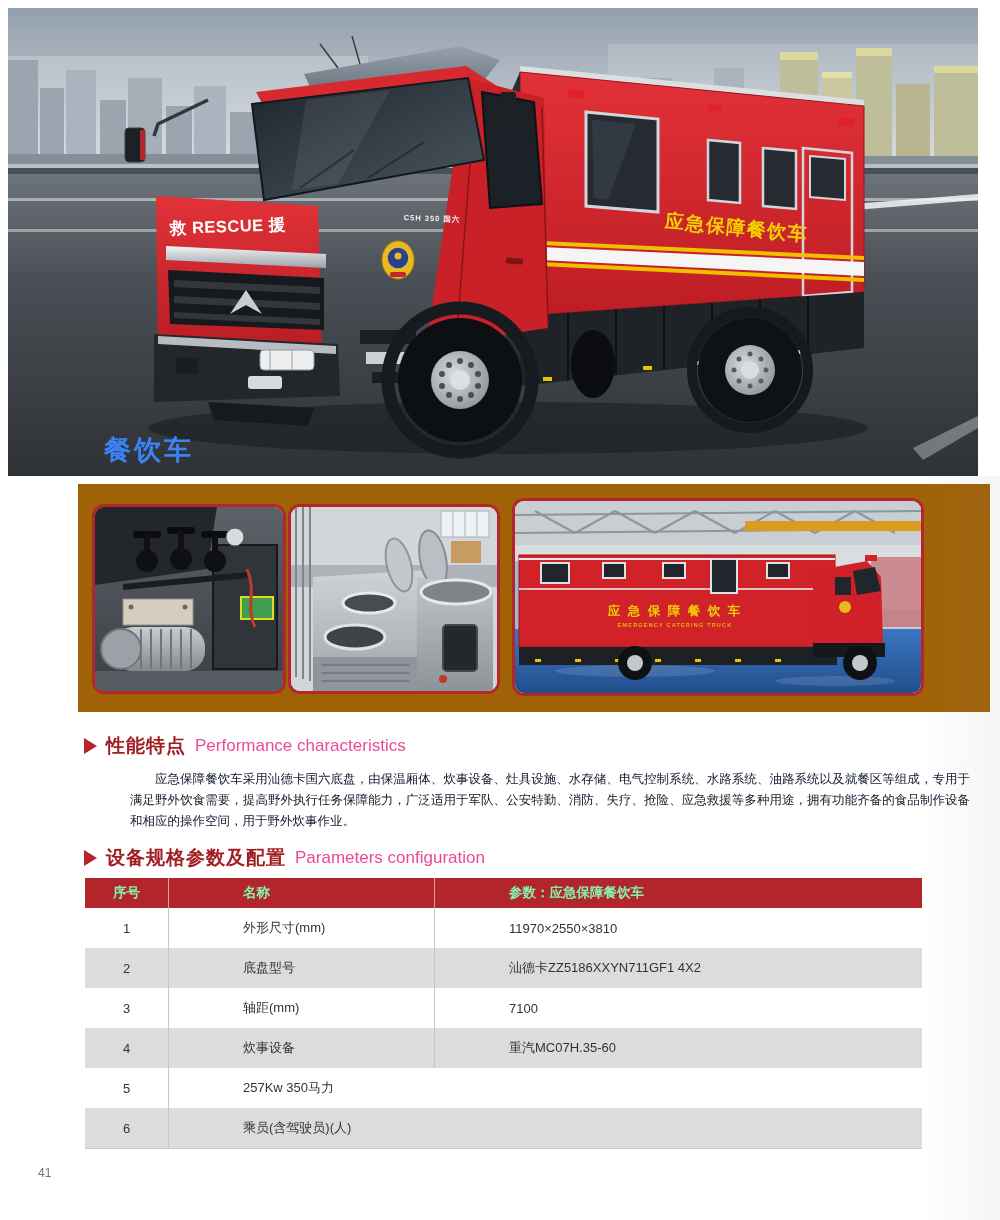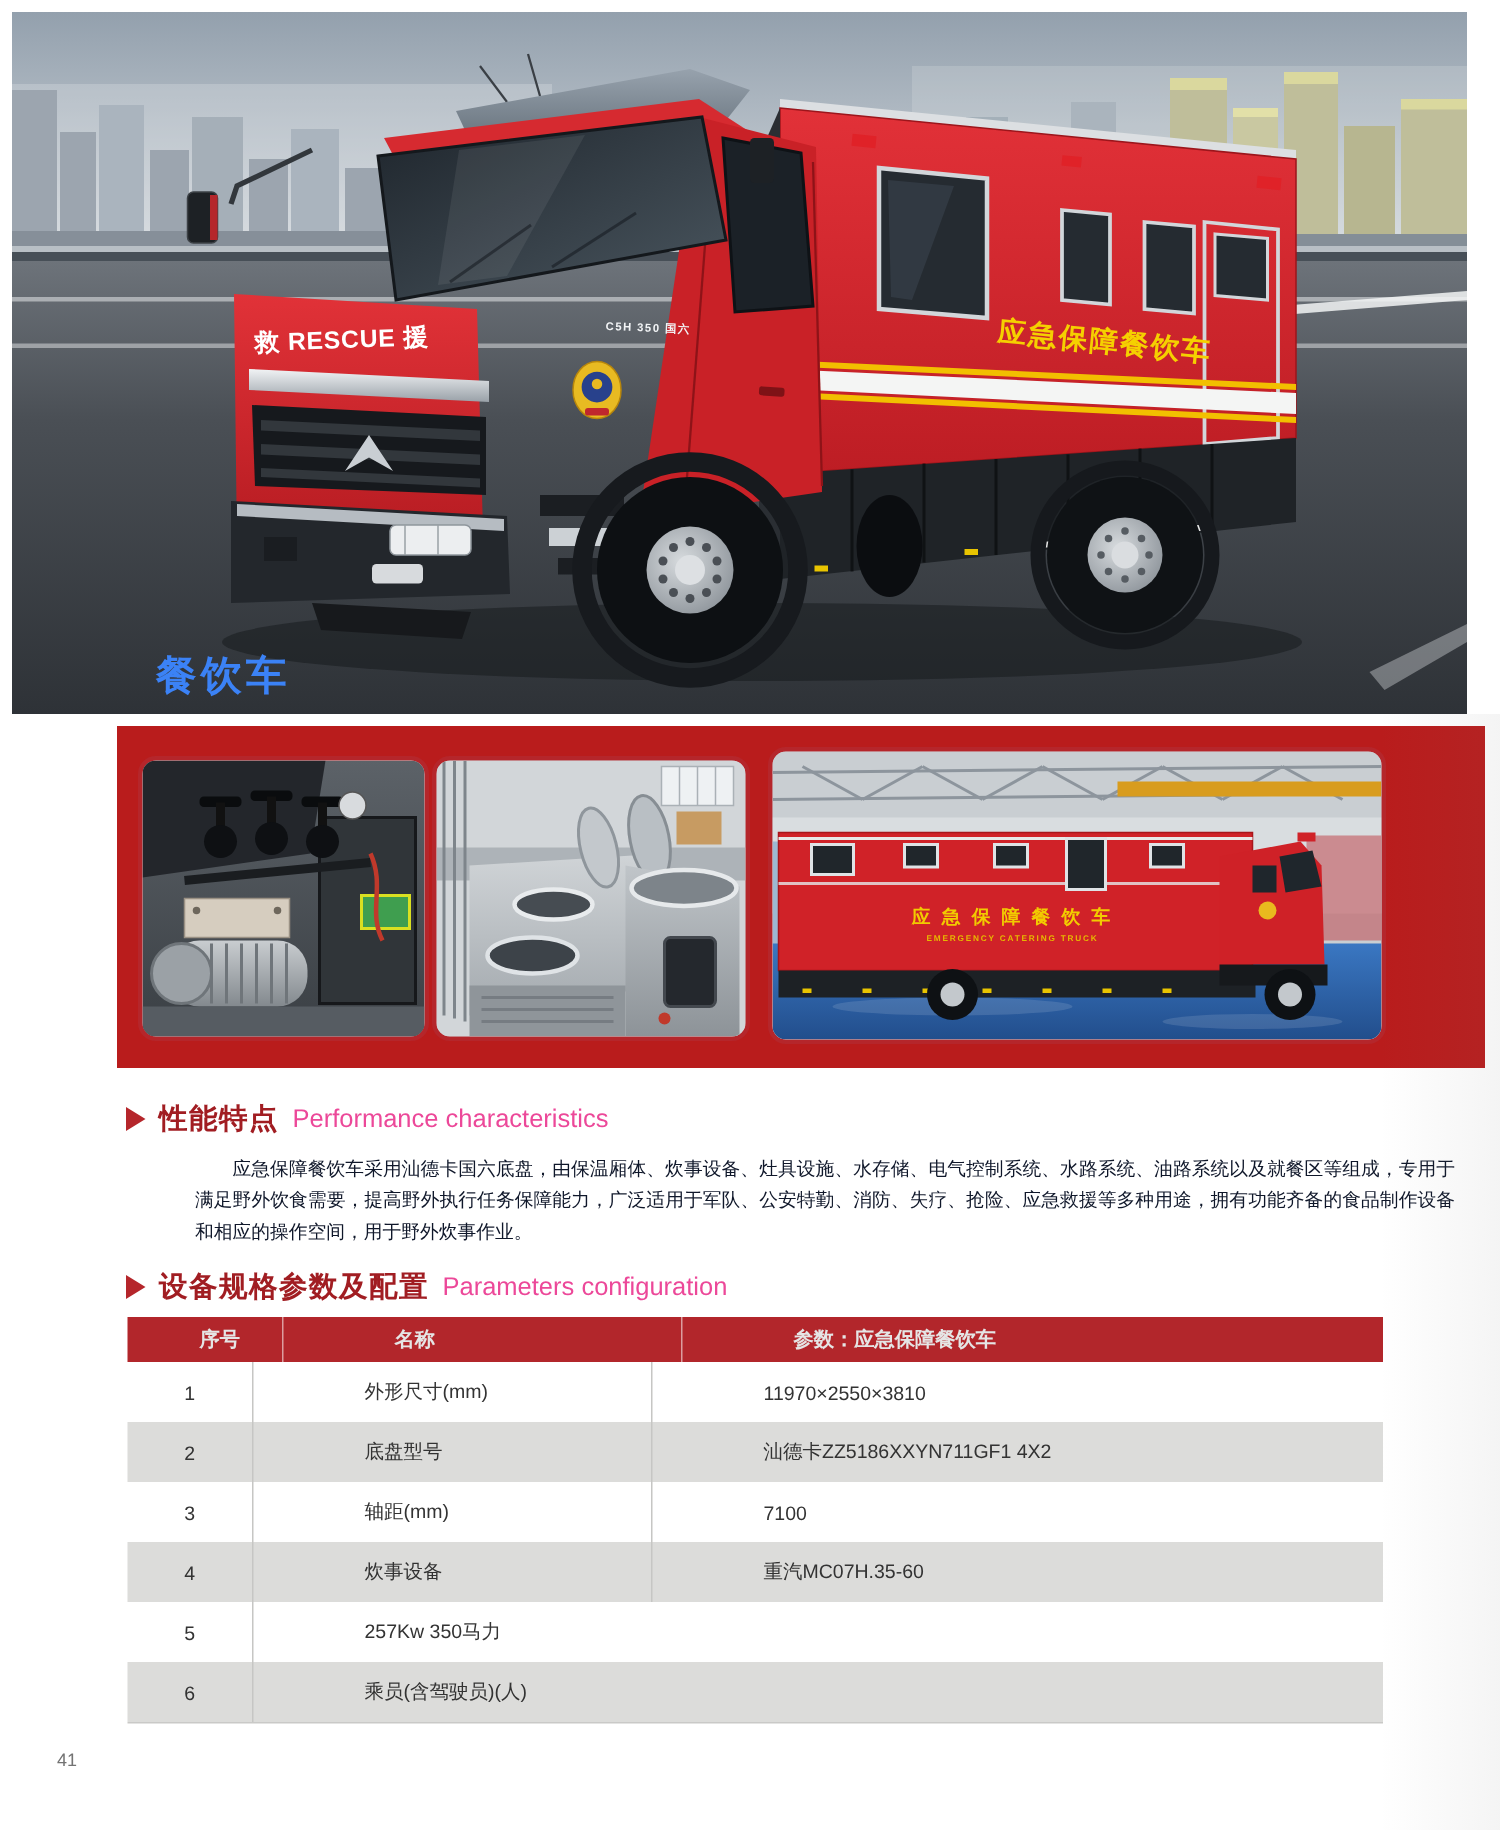--- a/index.html
+++ b/index.html
@@ -6,21 +6,21 @@
   #page{position:relative;width:1000px;height:1220px;background:#ffffff;overflow:hidden;
         font-family:"Liberation Sans","DejaVu Sans",sans-serif;}
   svg text{font-family:"Liberation Sans","DejaVu Sans",sans-serif;}
 
   
   #hero{position:absolute;left:8px;top:8px;width:970px;height:468px;overflow:hidden;}
   #hero-label{position:absolute;left:96px;top:424px;font-size:27px;font-weight:bold;
               color:#3b82f6;letter-spacing:3px;}
 
   
-  #gallery-panel{position:absolute;left:78px;top:484px;width:912px;height:228px;background:#b91c1c;}
+  #gallery-panel{position:absolute;left:78px;top:484px;width:912px;height:228px;background:#a16207;}
   .photo{position:absolute;border:3px solid #b5262b;border-radius:12px;overflow:hidden;background:#cfd3d6;}
   #photo-1{left:92px;top:504px;width:188px;height:184px;}
   #photo-2{left:288px;top:504px;width:206px;height:184px;}
   #photo-3{left:512px;top:498px;width:406px;height:192px;}
   .photo svg{display:block;width:100%;height:100%;}
 
   
   .section-head{position:absolute;display:flex;align-items:center;gap:9px;white-space:nowrap;}
   .tri{width:0;height:0;border-left:13px solid #b5262b;border-top:8px solid transparent;
        border-bottom:8px solid transparent;}
@@ -31,21 +31,21 @@
 
   #perf-body{position:absolute;left:85px;top:756px;width:840px;font-size:12.5px;line-height:21px;
              color:#0f172a;text-align:justify;text-indent:2em;margin-left:45px;}
 
   
   #spec-table{position:absolute;left:85px;top:878px;width:837px;font-size:13px;color:#333;
               border-bottom:1px solid #c9c9c7;}
   .t-row{display:grid;grid-template-columns:83px 266px 488px;height:40px;align-items:center;background:#fff;}
   .t-row.alt{background:#dcdcda;}
   .t-header{display:grid;grid-template-columns:83px 266px 488px;height:30px;align-items:center;
-            background:#b2262b;color:#e5e5e5;font-weight:bold;font-size:13.5px;padding-left:20px;}
+            background:#b2262b;color:#86efac;font-weight:bold;font-size:13.5px;}
   .c-no{text-align:center;}
   .c-name,.c-val{padding-left:74px;height:100%;display:flex;align-items:center;
                  border-left:1px solid #c6c6c4;box-sizing:border-box;text-align:center;}
   .t-header .c-name,.t-header .c-val{border-left:1px solid rgba(255,255,255,0.55);}
 
   #page-number{position:absolute;left:38px;top:1166px;font-size:12px;color:#737373;}
   #right-shade{position:absolute;left:920px;top:476px;width:80px;height:744px;
                background:linear-gradient(to right,rgba(120,120,120,0),rgba(120,120,120,0.08));}
 </style>
 </head>

